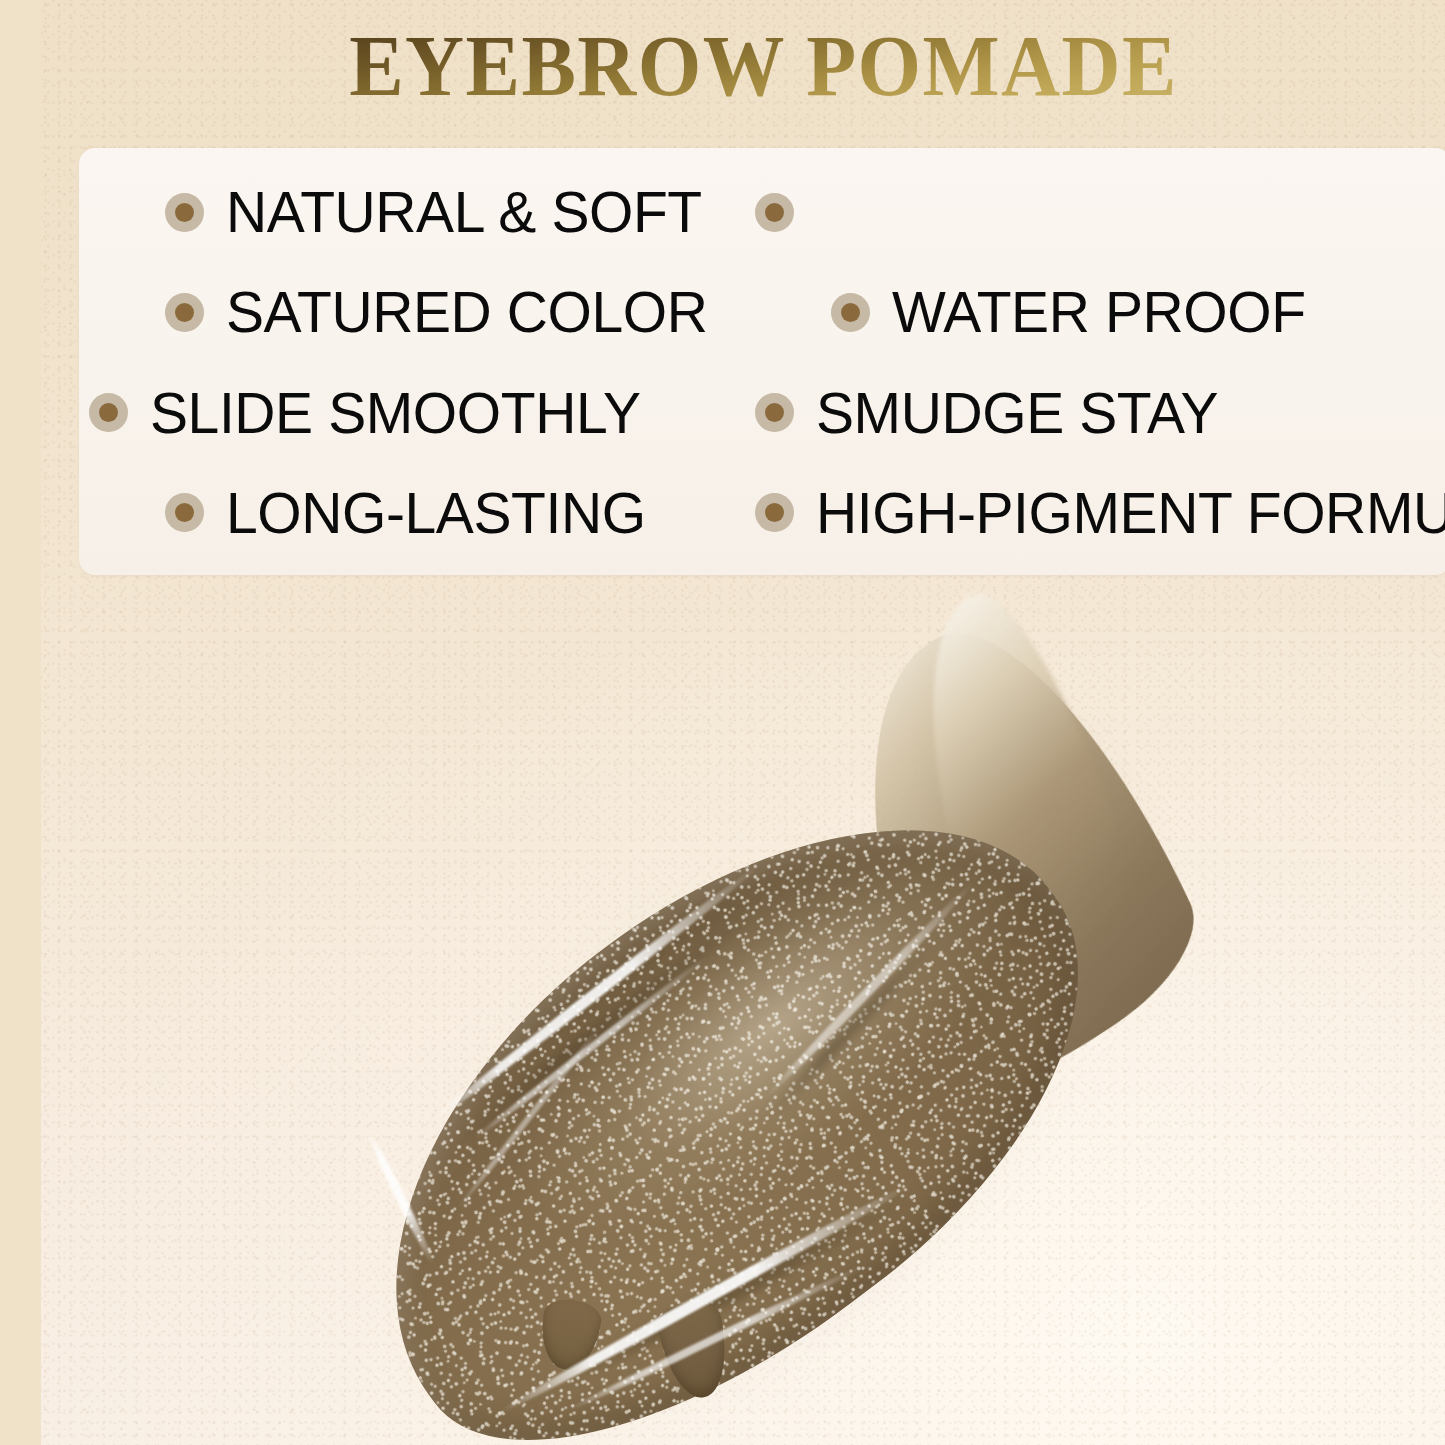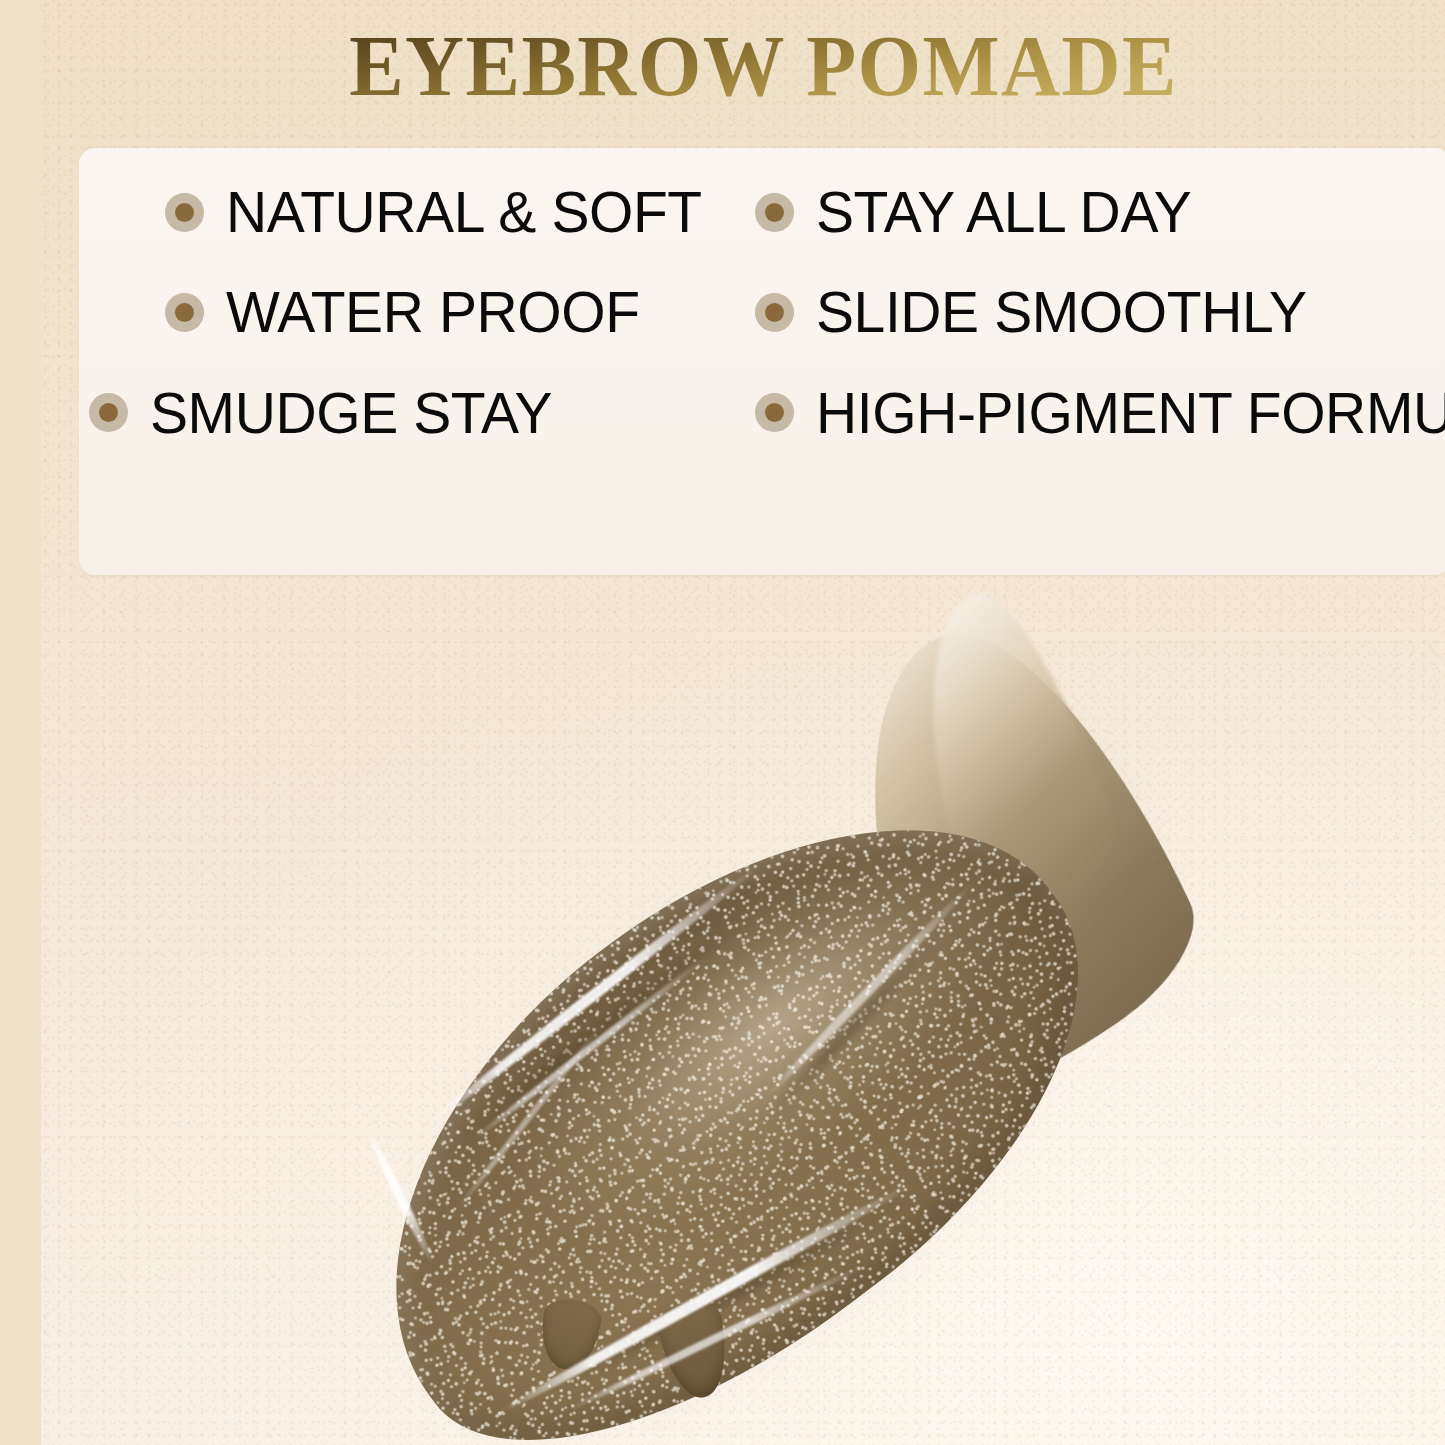--- a/index.html
+++ b/index.html
@@ -329,43 +329,54 @@
       <div class="feature-item col-left">
         <span class="bullet">
             <span class="dot"></span>
           </span>
         <span class="feature-label">NATURAL &amp; SOFT</span>
       </div>
       <div class="feature-item col-right">
         <span class="bullet">
             <span class="dot"></span>
           </span>
-        <span class="feature-label">STAY ALL DAY</span>
       </div>
 
       <div class="feature-item col-left">
         <span class="bullet">
             <span class="dot"></span>
           </span>
+        <span class="feature-label">SATURED COLOR</span>
+      </div>
+      <div class="feature-item col-left">
+        <span class="bullet">
+            <span class="dot"></span>
+          </span>
         <span class="feature-label">WATER PROOF</span>
       </div>
 
       <div class="feature-item col-right">
         <span class="bullet">
             <span class="dot"></span>
           </span>
         <span class="feature-label">SLIDE SMOOTHLY</span>
       </div>
       <div class="feature-item col-right">
         <span class="bullet">
             <span class="dot"></span>
           </span>
         <span class="feature-label">SMUDGE STAY</span>
       </div>
 
+      <div class="feature-item col-left">
+        <span class="bullet">
+            <span class="dot"></span>
+          </span>
+        <span class="feature-label">LONG-LASTING</span>
+      </div>
       <div class="feature-item col-right">
         <span class="bullet">
             <span class="dot"></span>
           </span>
         <span class="feature-label">HIGH-PIGMENT FORMULA</span>
       </div>
 
     </div>
   </div>
 

